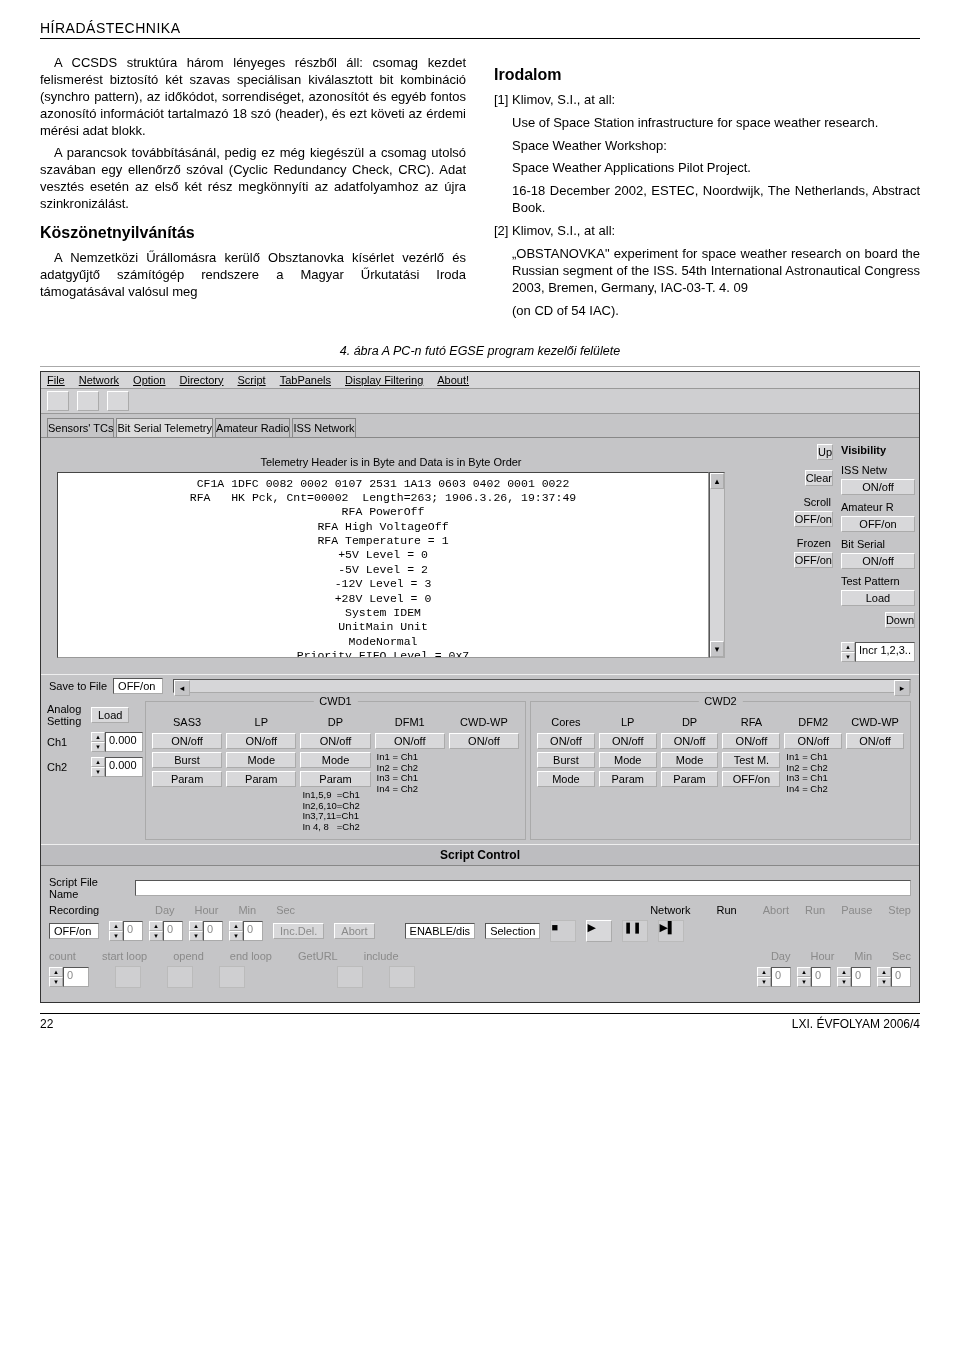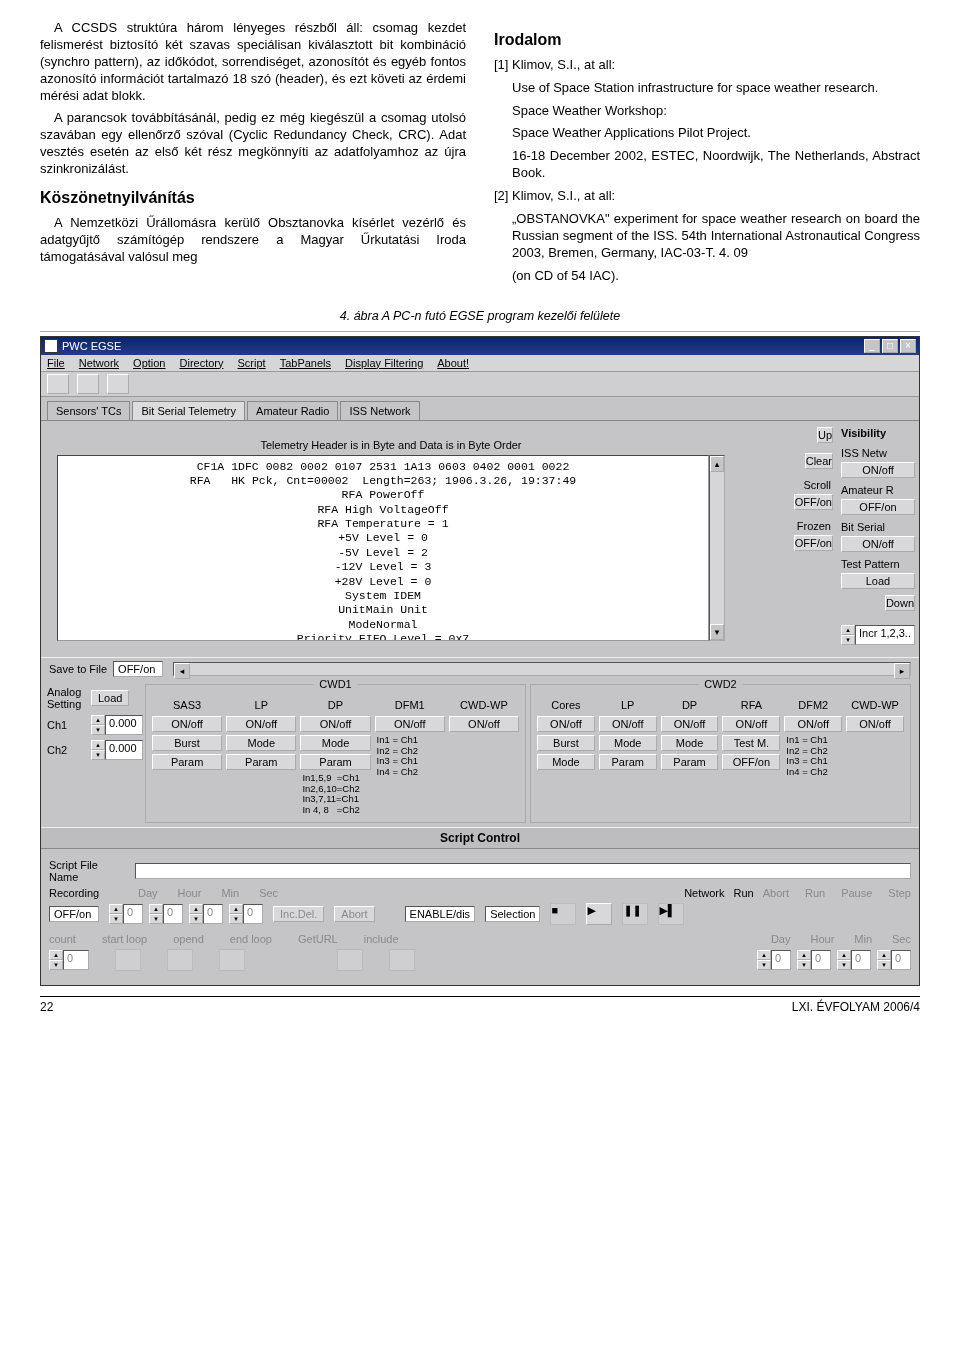--- a/index.html
+++ b/index.html
@@ -19,21 +19,21 @@
   .titlebar { background: linear-gradient(#0a246a,#243b8a); color: #fff; display: flex; align-items: center; padding: 2px 3px; font-size: 11px; }
   .titlebar .tico { width: 14px; height: 14px; background: #fff; border: 1px solid #333; margin-right: 4px; }
   .titlebar .sp { flex: 1; }
   .titlebar .wbtn { width: 16px; height: 14px; background: #c5c5c7; border: 1px outset #fff; margin-left: 2px; display: flex; align-items: center; justify-content: center; font-size: 10px; }
   .menubar { background: #d6d6d8; display: flex; gap: 14px; padding: 2px 6px; border-bottom: 1px solid #999; text-decoration: underline; }
   .menubar span { font-size: 11px; }
   .toolbar { background: #cfcfd1; padding: 2px 6px; display: flex; gap: 8px; border-bottom: 1px solid #999; }
   .tbtn { width: 22px; height: 20px; border: 1px outset #fff; background: #d8d8da; }
 
   .tabstrip { display:flex; align-items:flex-end; padding: 4px 6px 0 6px; background:#c5c5c7; border-bottom:1px solid #888;}
-  .tab { padding:3px 8px; border:1px solid #888; border-bottom:none; background:#c5c5c7; margin-right:2px; font-size:11px; }
+  .tab { padding:3px 0; border:1px solid #888; border-bottom:none; background:#c5c5c7; margin-right:2px; font-size:11px; }
   .tab.active { background:#dcdcdc; }
 
   .body-row { display:flex; background:#c5c5c7; }
   .telem-panel { flex:1; margin:16px;text-align:center; }
   .thead { font-size:11px; margin:2px 2px 4px 2px; }
   .telem { background:#fff; border:1px inset #999; font-family: "Courier New", monospace; font-size:11.5px; line-height:1.25; padding:4px 6px; height:186px; overflow:hidden; white-space:pre; }
   .scrollbar { width:16px; background:#d6d6d8; border:1px inset #aaa; display:flex; flex-direction:column; justify-content:space-between; }
   .scrollbar .arr { height:16px; border:1px outset #fff; background:#c5c5c7; display:flex;align-items:center;justify-content:center;font-size:9px;}
   .side { width:96px; padding:6px 4px; display:flex; flex-direction:column; gap:10px;align-items:flex-end; }
   .side-group { display:flex; flex-direction:column; gap:3px;}
@@ -67,20 +67,21 @@
   .disabled { color:#8a8a8a;}
   .toolbtn { width:26px; height:22px; border:1px outset #fff; background:#d8d8da;}
   .toolbtn.dis{ background:#cfcfd1; border:1px solid #bbb;}
   .longfield { flex:1; border:1px inset #aaa; background:#fff; height:16px;}
   .footer { display:flex; justify-content:space-between; border-top:1px solid #000; padding-top:3px; margin-top:10px; font-size:12px;}
 </style>
 </head>
 <body>
 
 <div class="page">
+  <div class="running-head">HÍRADÁSTECHNIKA</div>
 
   <div class="two-col">
     <div class="col">
       <p class="indent">A CCSDS struktúra három lényeges részből áll: csomag kezdet felismerést biztosító két szavas speciálisan kiválasztott bit kombináció (synchro pattern), az időkódot, sorrendiséget, azonosítót és egyéb fontos azonosító információt tartalmazó 18 szó (header), és ezt követi az érdemi mérési adat blokk.</p>
       <p class="indent">A parancsok továbbításánál, pedig ez még kiegészül a csomag utolsó szavában egy ellenőrző szóval (Cyclic Redundancy Check, CRC). Adat vesztés esetén az első két rész megkönnyíti az adatfolyamhoz az újra szinkronizálást.</p>
       <h4>Köszönetnyilvánítás</h4>
       <p class="indent">A Nemzetközi Űrállomásra kerülő Obsztanovka kísérlet vezérlő és adatgyűjtő számítógép rendszere a Magyar Űrkutatási Iroda támogatásával valósul meg</p>
     </div>
     <div class="col">
       <h4>Irodalom</h4>
@@ -92,28 +93,20 @@
       <p>[2] Klimov, S.I., at all:</p>
       <p style="padding-left:18px">„OBSTANOVKA" experiment for space weather research on board the Russian segment of the ISS. 54th International Astronautical Congress 2003, Bremen, Germany, IAC-03-T. 4. 09</p>
       <p style="padding-left:18px">(on CD of 54 IAC).</p>
     </div>
   </div>
 
   <div class="figcap">4. ábra  A PC-n futó EGSE program kezelői felülete</div>
 
   <div class="egse-wrap">
     <div class="win">
-      <div class="titlebar">
-        <div class="tico"></div>
-        <span>PWC EGSE</span>
-        <span class="sp"></span>
-        <div class="wbtn">_</div>
-        <div class="wbtn">□</div>
-        <div class="wbtn">×</div>
-      </div>
       <div class="menubar" id="menubar">
           <span>File</span>
           <span>Network</span>
           <span>Option</span>
           <span>Directory</span>
           <span>Script</span>
           <span>TabPanels</span>
           <span>Display Filtering</span>
           <span>About!</span>
         </div>
@@ -325,21 +318,21 @@
             </div>
         </div>
       </div>
 
       <div class="script-bar">Script Control</div>
       <div class="script-body">
         <div class="srow">
           <span class="lab">Script File Name</span>
           <div class="longfield"></div>
         </div>
-        <div class="srow" style="gap:9px">
+        <div class="srow" style="gap:26px">
           <span class="lab">Recording</span>
           <div id="timeheads1" style="display:flex;gap:20px">
               <div class="hl disabled">Day</div>
               <div class="hl disabled">Hour</div>
               <div class="hl disabled">Min</div>
               <div class="hl disabled">Sec</div>
             </div>
           <span style="flex:1"></span>
           <span class="lab" style="width:auto">Network</span>
           <span class="lab" style="width:auto">Run</span>

